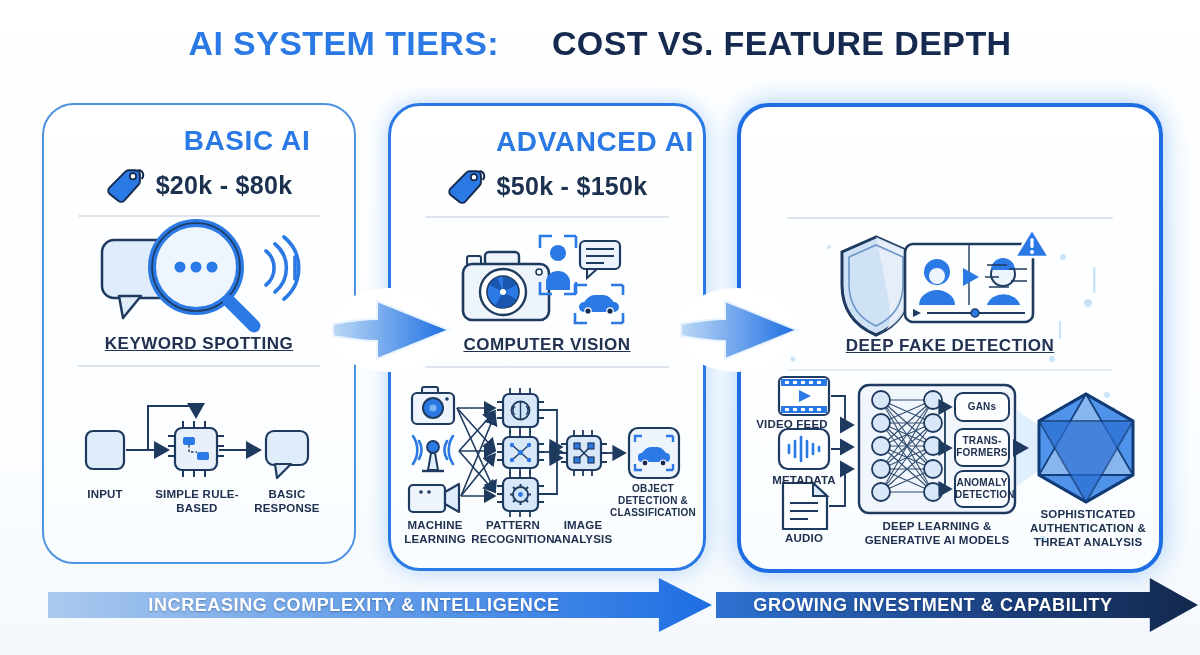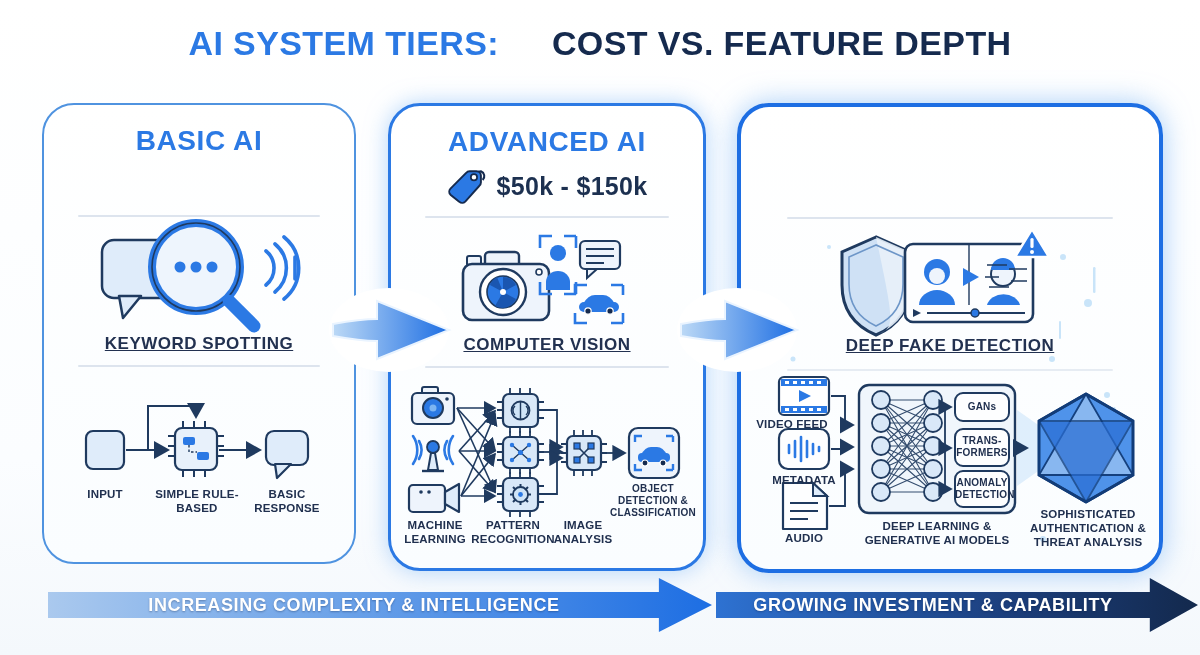--- a/index.html
+++ b/index.html
@@ -11,21 +11,21 @@
   .abs{position:absolute;}
   
   .main-title{top:24px;left:0;width:100%;text-align:center;font-size:34px;font-weight:bold;letter-spacing:.4px;}
   .t-accent{color:#2b79e4;}
   .t-rest{color:#152a4e;margin-left:43px;}
   
   .panel{background:linear-gradient(180deg,#ffffff 0%,#fafdff 100%);border-radius:32px;z-index:1;}
   .panel-basic{left:42px;top:103px;width:310px;height:457px;border:2.5px solid #4f93e0;}
   .panel-advanced{left:388px;top:103px;width:312px;height:462px;border:3px solid #2b79e4;box-shadow:0 0 22px rgba(120,180,245,.55);}
   .panel-enterprise{left:737px;top:103px;width:418px;height:462px;border:4px solid #1d6ee3;box-shadow:0 0 28px rgba(120,180,245,.65);}
-  .p-title{top:20px;left:0;width:100%;text-align:center;font-weight:bold;letter-spacing:.6px;}
+  .p-title{top:20px;left:0;width:100%;text-align:center;font-weight:bold;letter-spacing:.6px;padding-left:48px;}
   .p-title.blue{color:#2b79e4;font-size:28px;}
   .p-title.navy{color:#152a4e;font-size:27px;}
   .price-row{top:58px;left:0;width:100%;display:flex;justify-content:center;align-items:center;gap:10px;}
   .price-text{font-size:25px;font-weight:bold;color:#1c3050;letter-spacing:.3px;}
   .divider{height:2px;background:#dde4ee;left:11%;width:78%;border-radius:2px;}
   .feature-label{top:229px;left:0;width:100%;text-align:center;font-size:17px;font-weight:bold;color:#223150;letter-spacing:.5px;text-decoration:underline;}
   .panel svg.layer{position:absolute;left:0;top:0;}
   .lbl{position:absolute;font-size:11.5px;font-weight:bold;color:#20304f;text-align:center;line-height:1.22;letter-spacing:.2px;}
   .lbl-sm{font-size:10px;}
   
@@ -44,20 +44,28 @@
 
 <div id="stage">
 
   <div class="abs main-title">
     <span class="t-accent">AI SYSTEM TIERS:</span>
     <span class="t-rest">COST VS. FEATURE DEPTH</span>
   </div>
 
   <div class="abs panel panel-basic">
     <div class="abs p-title blue">BASIC AI</div>
+    <div class="abs price-row">
+      <svg width="40" height="44" viewBox="0 0 46 46">
+        <path d="M31,13 a8,8 0 0 1 8,-7 a6,6 0 0 1 2,10" fill="none" stroke="#152a4e" stroke-width="2.4"></path>
+        <path d="M4,26 L22,8 a5,5 0 0 1 4,-2 h8 a5,5 0 0 1 5,5 v8 a5,5 0 0 1 -2,4 L21,41 a5,5 0 0 1 -7,0 L4,33 a5,5 0 0 1 0,-7 Z" fill="#2b79e4" stroke="#152a4e" stroke-width="2.2"></path>
+        <circle cx="31" cy="13" r="3.6" fill="#fff" stroke="#152a4e" stroke-width="2"></circle>
+      </svg>
+      <span class="price-text">$20k - $80k</span>
+    </div>
     <div class="abs divider" style="top:110px"></div>
     <div class="abs divider" style="top:260px"></div>
 
     <svg class="layer" width="310" height="457" viewBox="0 0 310 457">
       <defs>
         <marker id="p1m" markerWidth="9" markerHeight="9" refX="7" refY="4.5" orient="auto">
           <path d="M0,0 L8,4.5 L0,9 Z" fill="#1f3a5f"></path>
         </marker>
       </defs>
 

